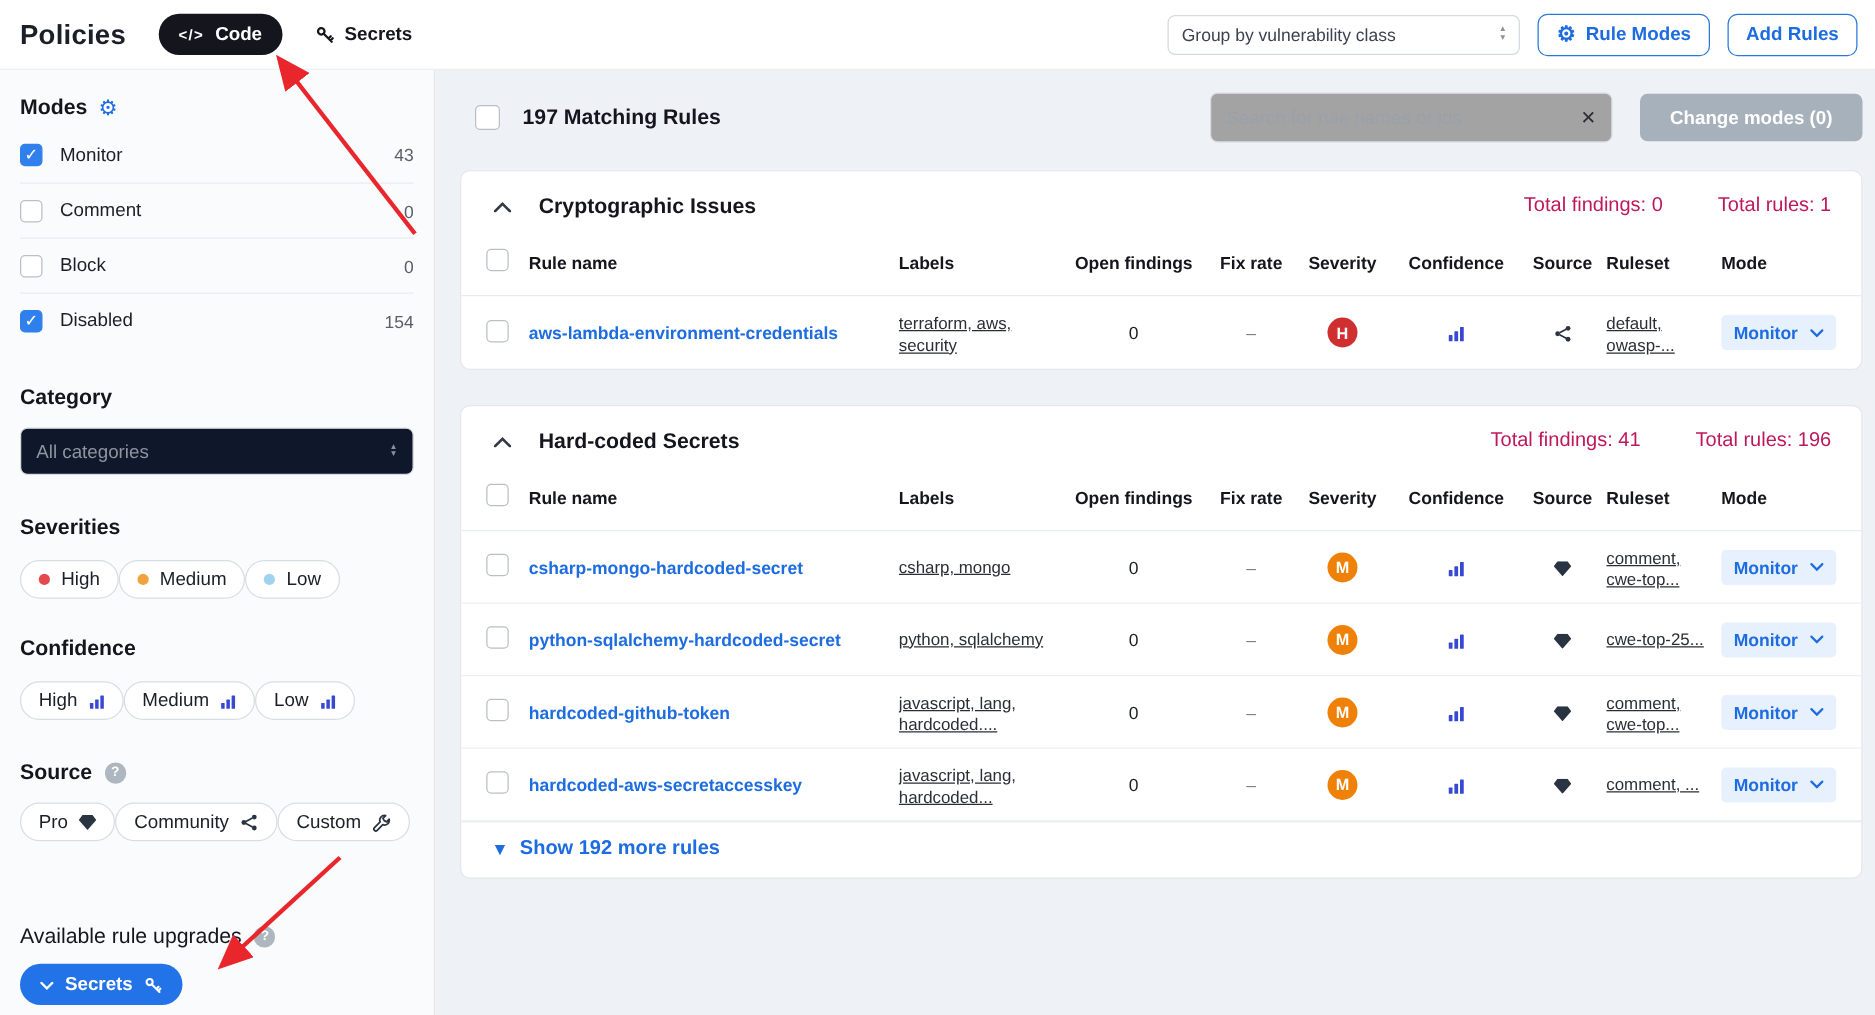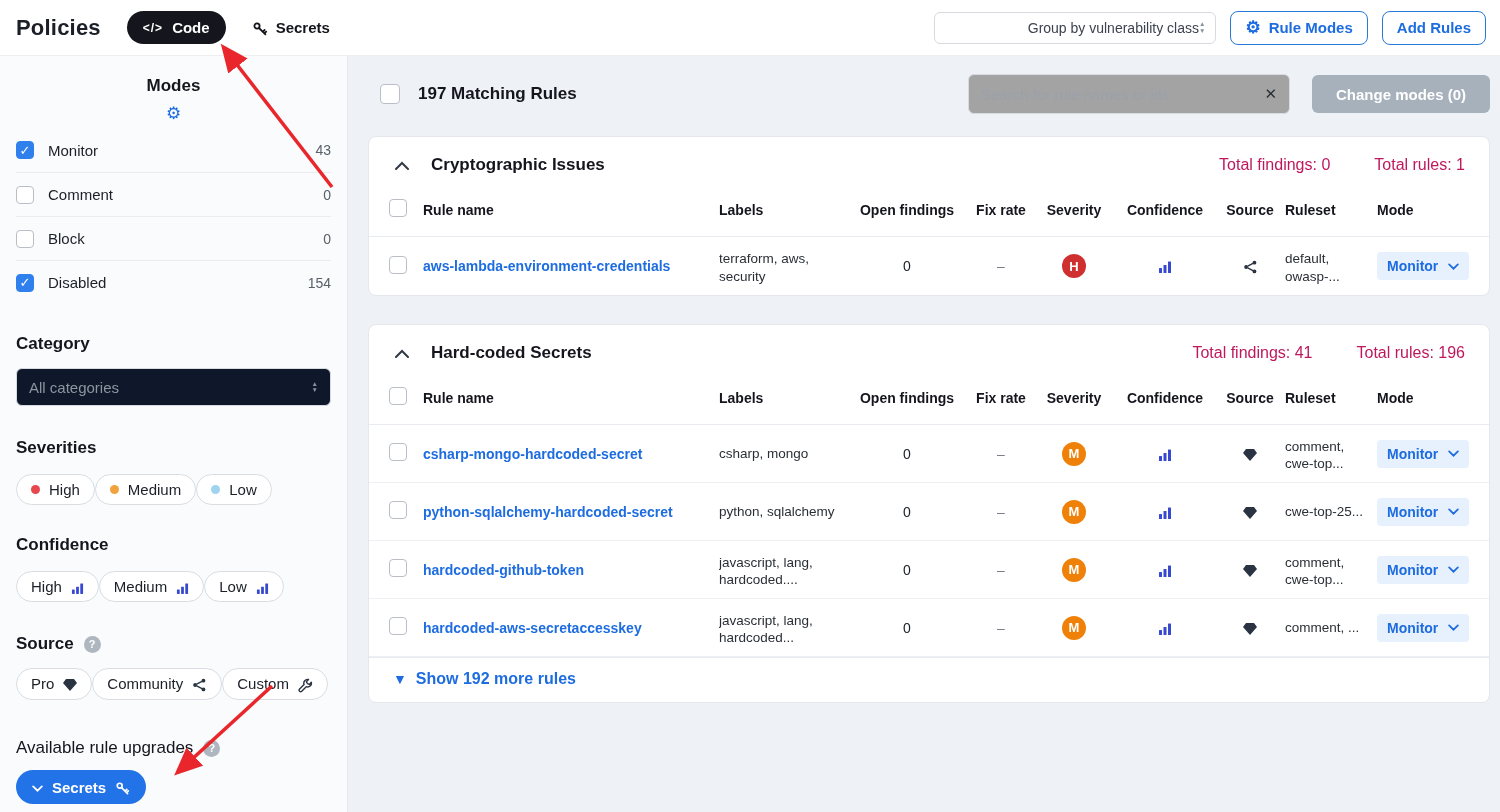--- a/index.html
+++ b/index.html
@@ -13,34 +13,34 @@
     padding:0 14px 0 16px; border-bottom:1px solid #edeff2; }
   .topbar-left { display:flex; align-items:center; gap:26px; }
   .page-title { font-size:22px; font-weight:bold; letter-spacing:.2px; }
   .code-tab { display:inline-flex; align-items:center; gap:9px; background:#15151e; color:#fff;
     border-radius:18px; padding:8px 16px; font-size:15px; font-weight:bold; border:none; cursor:pointer; }
   .code-glyph { font-size:12px; font-weight:bold; letter-spacing:1px; }
   .secrets-tab { display:inline-flex; align-items:center; gap:8px; font-size:15px; font-weight:bold;
     color:#15151e; background:none; border:none; cursor:pointer; }
   .topbar-right { margin-left:auto; display:flex; align-items:center; gap:14px; }
   .groupby-select { width:282px; height:32px; background:#fff; border:1px solid #d6dade; border-radius:6px;
-    display:flex; align-items:center; justify-content:flex-end; padding:0 10px; font-size:14px; color:#3c4250; cursor:pointer; }
+    display:flex; align-items:center; justify-content:space-between; padding:0 10px; font-size:14px; color:#3c4250; cursor:pointer; }
   .stepper { display:inline-flex; flex-direction:column; line-height:1; color:#8b929c; }
   .stepper::before { content:"▲"; font-size:6.5px; }
   .stepper::after  { content:"▼"; font-size:6.5px; }
   .btn-outline-blue { height:34px; display:inline-flex; align-items:center; gap:8px; border:1.5px solid #2979d9;
     color:#1d6ce0; background:#fff; border-radius:8px; padding:0 14px; font-size:15px; font-weight:bold; cursor:pointer; }
   .gear-blue { color:#1d6ce0; font-size:17px; line-height:1; }
   
   .layout { display:flex; height:756px; }
   .sidebar { width:348px; background:#fafbfc; border-right:1px solid #e6e8ec;
     padding:20px 16px 0 16px; position:relative; flex:none; }
   .content { flex:1; padding:18px 10px 0 20px; overflow:hidden; }
   
-  .side-title { font-size:17px; font-weight:bold; display:flex; align-items:center; gap:9px; color:#15151e;flex-direction:column; }
+  .side-title { font-size:17px; font-weight:bold; display:flex; align-items:center; gap:9px; color:#15151e; }
   .modes-list { margin-top:6px; }
   .mode-row { display:flex; align-items:center; height:44px; gap:14px; font-size:15px; cursor:pointer; }
   .mode-row + .mode-row { border-top:1px solid #ececf0; }
   .mode-count { margin-left:auto; color:#5a6069; font-size:14px; }
   .checkbox { width:18px; height:18px; border:1.5px solid #b9bec7; border-radius:4px; background:#fff;
     display:inline-flex; align-items:center; justify-content:center; flex:none; cursor:pointer; }
   .checkbox.checked { background:#2f80ed; border-color:#2f80ed; color:#fff; font-size:13px; }
   .checkbox.checked::after { content:"✓"; font-weight:bold; }
   .side-h { font-size:17px; font-weight:bold; color:#15151e; }
   .mt30 { margin-top:30px; } .mt32 { margin-top:32px; }
@@ -78,21 +78,21 @@
   .group-title { font-size:17px; font-weight:bold; margin-left:16px; color:#15151e; }
   .totals { margin-left:auto; display:flex; gap:44px; font-size:16px; color:#be185d; }
   .tgrid { display:grid; grid-template-columns:54px 296px 132px 118px 70px 76px 106px 64px 92px 1fr; align-items:center; }
   .thead { font-weight:bold; font-size:14px; color:#15151e; border-bottom:1px solid #e8ebef; padding:8px 0 12px; }
   .trow { min-height:58px; border-bottom:1px solid #eef0f4; font-size:14px; }
   .trow:last-of-type { border-bottom:none; }
   .cell { padding:4px 6px 4px 0; }
   .c-check { padding-left:20px; }
   .c-center { text-align:center; }
   .rule-link { color:#1d6ce0; font-weight:bold; text-decoration:none; font-size:14px; cursor:pointer; }
-  .c-labels, .c-ruleset { font-size:13.5px; color:#2a2f36; line-height:1.3; max-height:40px; overflow:hidden; }
+  .c-labels, .c-ruleset { font-size:13.5px; color:#2a2f36; line-height:1.3; max-height:40px; overflow:hidden;text-decoration:underline; }
   .dash { color:#7a818a; }
   .sev { width:24px; height:24px; border-radius:50%; color:#fff; font-weight:bold; font-size:13px;
     display:inline-flex; align-items:center; justify-content:center; }
   .sev-h { background:#d02f2f; } .sev-m { background:#ef8109; }
   .mode-pill { display:inline-flex; align-items:center; gap:10px; background:#e7f0fd; color:#1d6ce0;
     font-weight:bold; font-size:14px; border-radius:4px; padding:6px 10px; border:none; cursor:pointer; }
   .showmore { border-top:1px solid #e8ebef; padding:12px 0 14px 24px; display:flex; align-items:center; gap:9px;
     color:#1d6ce0; font-size:16px; font-weight:bold; cursor:pointer; }
   .tri-down { color:#1d6ce0; font-size:14px; }
   

